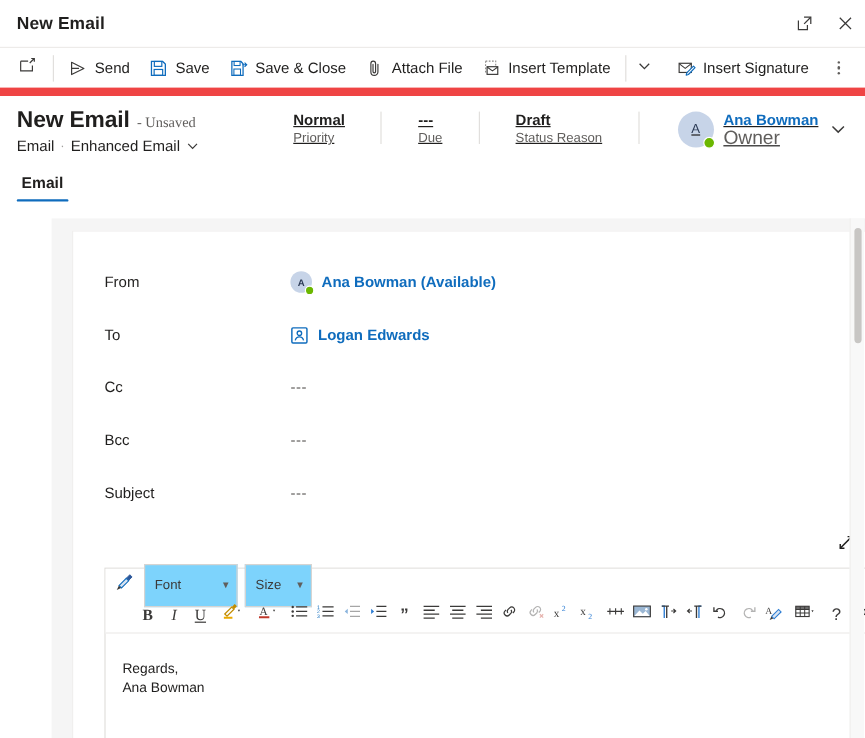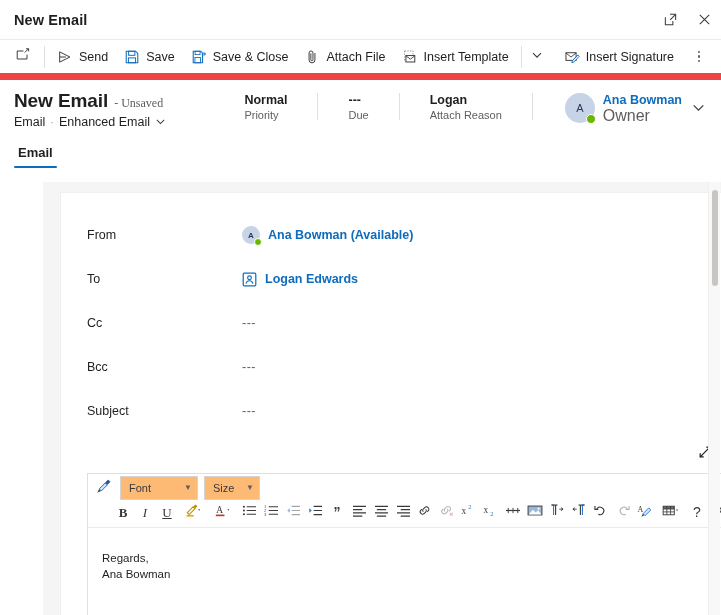--- a/index.html
+++ b/index.html
@@ -136,20 +136,21 @@
     color: #201f1e;
   }
   .rec-sub .dot { color: #a19f9d; font-size: 11px; }
   .rec-sub .link { cursor: pointer; }
   .rec-right {
     margin-left: auto;
     display: flex;
     align-items: flex-start;
     gap: 18px;
     padding-top: 2px;
+    text-decoration: underline;
   }
   .hdr-field {
     display: flex;
     flex-direction: column;
     padding: 0 12px;
     min-width: 0;
   }
   .hdr-val {
     font-size: 12.5px;
     font-weight: 600;
@@ -361,23 +362,23 @@
     justify-content: center;
     cursor: pointer;
     border-radius: 2px;
     flex: 0 0 auto;
   }
   .rte-btn.wide { width: 30px; }
   .rte-select {
     display: flex;
     align-items: center;
     justify-content: space-between;
-    height: 24px;
+    height: 36px;
     border: 1px solid #d6d4d2;
-    background: #fdba74;
+    background: #7dd3fc;
     font-size: 11px;
     color: #3b3a39;
     padding: 0 5px 0 8px;
     margin-left: 6px;
     cursor: pointer;
     box-sizing: border-box;
   }
   .rte-select.font { width: 78px; }
   .rte-select.size { width: 56px; }
   .rte-select .cv { margin-left: 6px; color: #605e5c; font-size: 8px; line-height: 1; }
@@ -562,22 +563,22 @@
       <span class="hdr-val">Normal</span>
       <span class="hdr-lbl">Priority</span>
     </div>
     <div class="hdr-divider"></div>
     <div class="hdr-field">
       <span class="hdr-val">---</span>
       <span class="hdr-lbl">Due</span>
     </div>
     <div class="hdr-divider"></div>
     <div class="hdr-field">
-      <span class="hdr-val">Logan</span>
-      <span class="hdr-lbl">Attach Reason</span>
+      <span class="hdr-val">Draft</span>
+      <span class="hdr-lbl">Status Reason</span>
     </div>
     <div class="hdr-divider"></div>
 
     <div class="owner-box">
       <span class="avatar">
         <span>A</span>
         <span class="presence"></span>
       </span>
       <span class="owner-text">
         <span class="owner-name">Ana Bowman</span>

